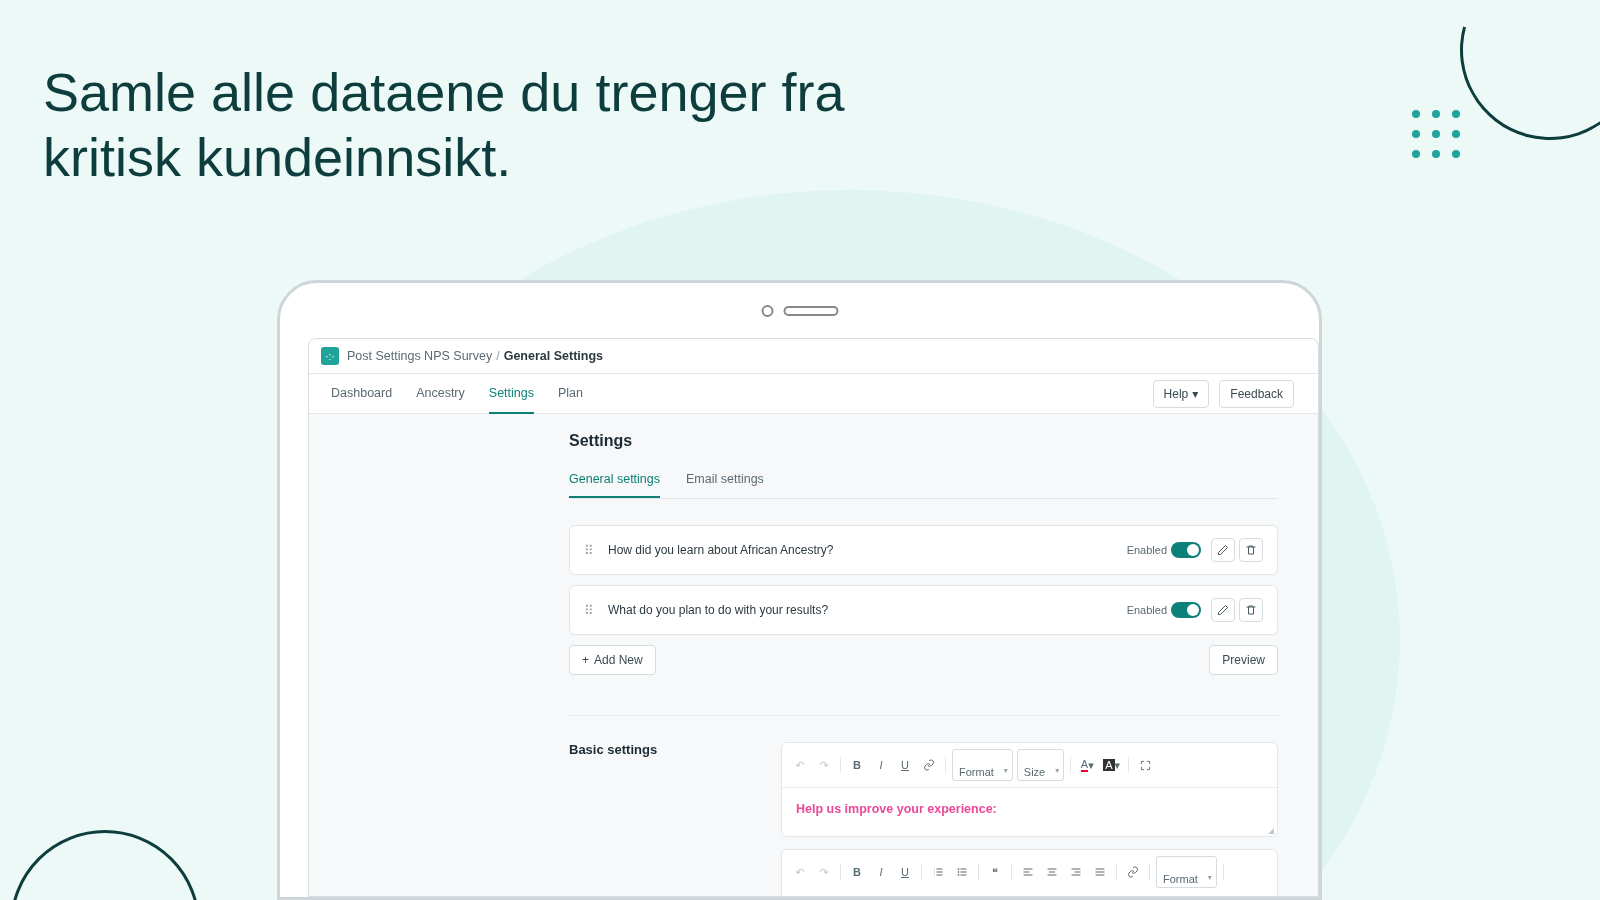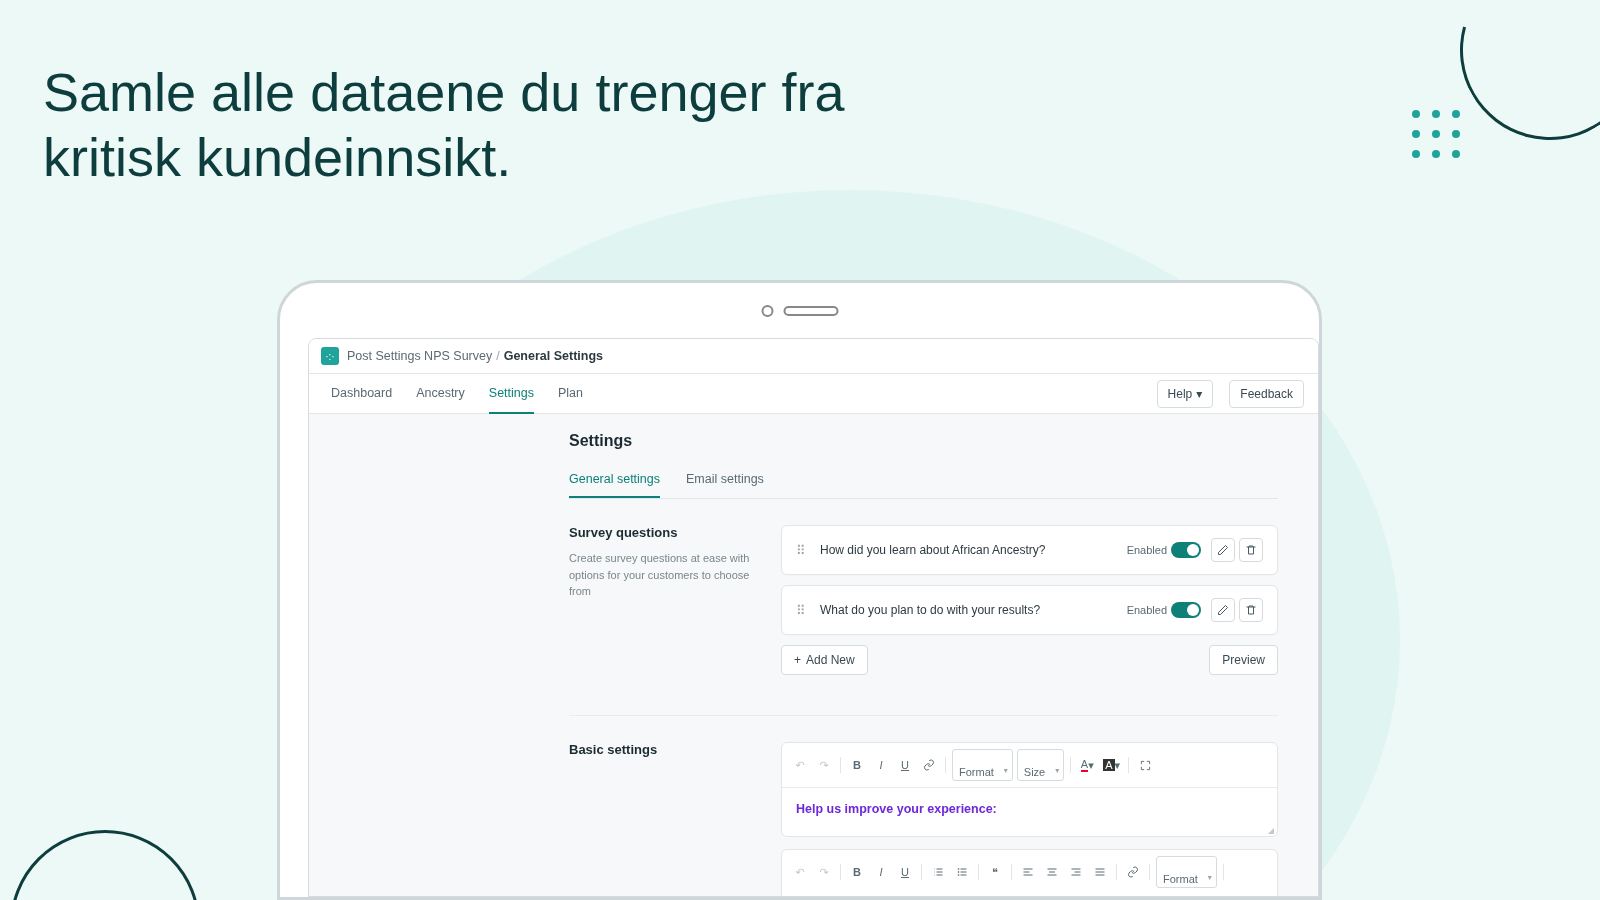--- a/index.html
+++ b/index.html
@@ -138,21 +138,21 @@
   align-items: center;
   padding: 0 22px;
   background: #fff;
   border-bottom: 1px solid #e2e6e8;
   font-size: 12.5px;
   color: #5a6a72;
   position: relative;
 }
 .topnav-item { margin-right: 24px; padding: 12px 0; cursor: pointer; border-bottom: 2px solid transparent; }
 .topnav-item.active { color: #0d8077; border-bottom: 2px solid #0d8077; font-weight: 500; }
-.topnav-right { position: absolute; right: 14px; display: flex; gap: 16px; }
+.topnav-right { position: absolute; right: 24px; display: flex; gap: 10px; }
 .top-btn {
   background: #fff;
   border: 1px solid #d6dbde;
   border-radius: 4px;
   padding: 6px 10px;
   font-size: 12px;
   color: #3a4a52;
   display: flex;
   align-items: center;
   gap: 4px;
@@ -279,21 +279,21 @@
 .tool-select {
   border: 1px solid #d6dbde;
   border-radius: 3px;
   padding: 16px 18px 2px 6px;
   font-size: 11px;
   color: #5a6a72;
   background: #fff;
   position: relative;
 }
 .tool-select::after { content: '▾'; position: absolute; right: 4px; font-size: 8px; color: #9aa5ab; }
-.editor-body { padding: 14px; font-size: 12.5px; color: #6d28d9; min-height: 48px; }
+.editor-body { padding: 14px; font-size: 12.5px; color: #ec4899; min-height: 48px; }
 .editor-body.bold { font-weight: 700; }
 .editor-resize {
   position: absolute;
   bottom: 2px;
   right: 3px;
   width: 0;
   height: 0;
   border-left: 6px solid transparent;
   border-bottom: 6px solid #c0c8cc;
 }
@@ -352,24 +352,20 @@
 
     <div class="content">
       <div class="page-title">Settings</div>
 
       <div class="subtabs">
         <div class="subtab active">General settings</div>
         <div class="subtab">Email settings</div>
       </div>
 
       <div class="section">
-        <div class="section-left">
-          <div class="section-title">Survey questions</div>
-          <div class="section-desc">Create survey questions at ease with options for your customers to choose from</div>
-        </div>
         <div class="section-right">
           <div class="question-card">
             <div class="drag-handle">⠿</div>
             <div class="question-text">How did you learn about African Ancestry?</div>
             <div class="enabled-label">Enabled</div>
             <div class="toggle"></div>
             <div class="icon-btn">
               <svg width="12" height="12" viewBox="0 0 24 24" fill="none" stroke="currentColor" stroke-width="2">
                   <path d="M17 3l4 4L7 21H3v-4L17 3z"></path>
                 </svg>

